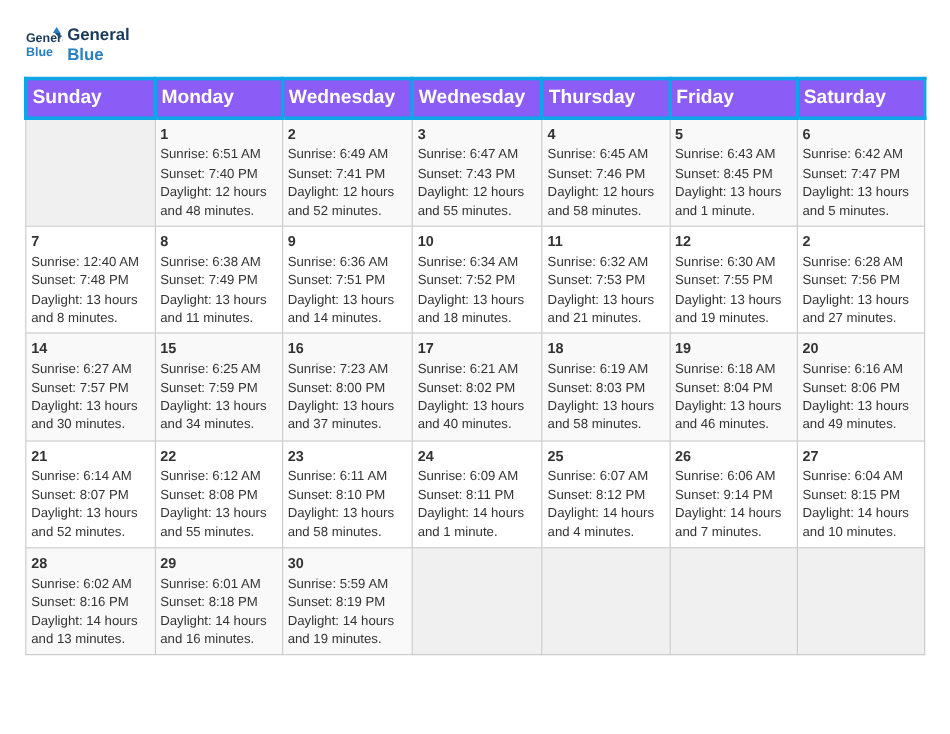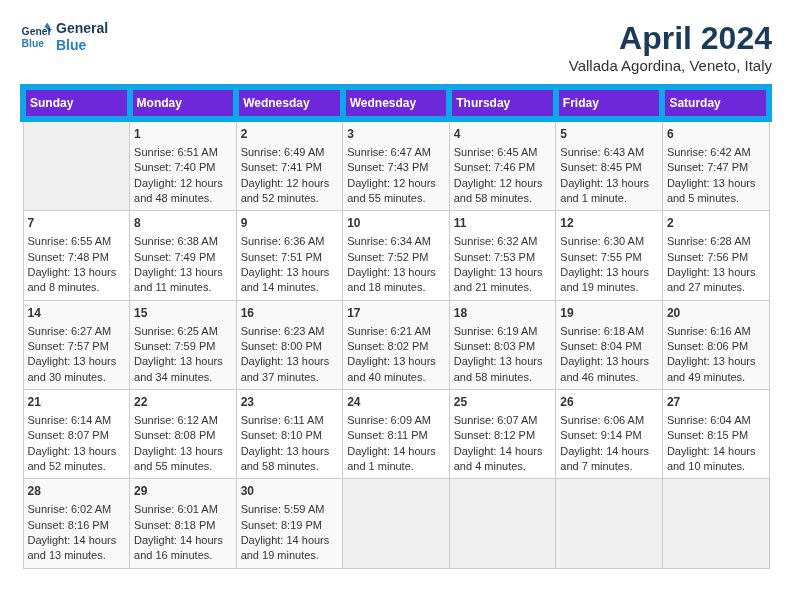--- a/index.html
+++ b/index.html
@@ -42,27 +42,27 @@
     .calendar-subtitle {
       font-size: 15px;
       color: #333;
     }
     table {
       width: 100%;
       border-collapse: collapse;
       font-size: 11px;
     }
     thead tr th {
-      background-color: #6d28d9;
+      background-color: #8b5cf6;
       color: #fff;
       padding: 6px 4px;
       text-align: left;
-      font-size: 12px;
+      font-size: 16px;
       font-weight: bold;
-      border: 6px solid #0ea5e9;
+      border: 3px solid #0ea5e9;
     }
     tbody tr td {
       border: 1px solid #ccc;
       vertical-align: top;
       padding: 4px;
       min-height: 70px;
       height: 80px;
       background: #fff;
       color: #333;
       line-height: 1.4;
@@ -89,24 +89,20 @@
       <text x="2" y="18" font-size="13" font-weight="bold" fill="#1a3a5c">General</text>
       <text x="2" y="32" font-size="13" font-weight="bold" fill="#2a80c0">Blue</text>
       <polygon points="30,8 38,8 34,2" fill="#2a80c0"></polygon>
       <polygon points="32,8 38,14 38,8" fill="#1a5080"></polygon>
     </svg>
     <div>
       <div class="logo-text">General</div>
       <div class="logo-text" style="color:#2a80c0;">Blue</div>
     </div>
   </div>
-  <div class="title-area">
-    <div class="calendar-title">April 2024</div>
-    <div class="calendar-subtitle">Vallada Agordina, Veneto, Italy</div>
-  </div>
 </div>
 
 <table>
   <thead>
     <tr id="header-row">
     <th>Sunday</th>
         <th>Monday</th>
         <th>Wednesday</th>
         <th>Wednesday</th>
         <th>Thursday</th>
@@ -156,21 +152,21 @@
           <span class="day-num">6</span>
           <div>Sunrise: 6:42 AM</div>
           <div>Sunset: 7:47 PM</div>
           <div>Daylight: 13 hours</div>
           <div>and 5 minutes.</div>
         </td>
       </tr>
       <tr>
         <td>
           <span class="day-num">7</span>
-          <div>Sunrise: 6:55 AM</div>
+          <div>Sunrise: 12:40 AM</div>
           <div>Sunset: 7:48 PM</div>
           <div>Daylight: 13 hours</div>
           <div>and 8 minutes.</div>
         </td>
         <td>
           <span class="day-num">8</span>
           <div>Sunrise: 6:38 AM</div>
           <div>Sunset: 7:49 PM</div>
           <div>Daylight: 13 hours</div>
           <div>and 11 minutes.</div>
@@ -221,21 +217,21 @@
         </td>
         <td>
           <span class="day-num">15</span>
           <div>Sunrise: 6:25 AM</div>
           <div>Sunset: 7:59 PM</div>
           <div>Daylight: 13 hours</div>
           <div>and 34 minutes.</div>
         </td>
         <td>
           <span class="day-num">16</span>
-          <div>Sunrise: 6:23 AM</div>
+          <div>Sunrise: 7:23 AM</div>
           <div>Sunset: 8:00 PM</div>
           <div>Daylight: 13 hours</div>
           <div>and 37 minutes.</div>
         </td>
         <td>
           <span class="day-num">17</span>
           <div>Sunrise: 6:21 AM</div>
           <div>Sunset: 8:02 PM</div>
           <div>Daylight: 13 hours</div>
           <div>and 40 minutes.</div>

